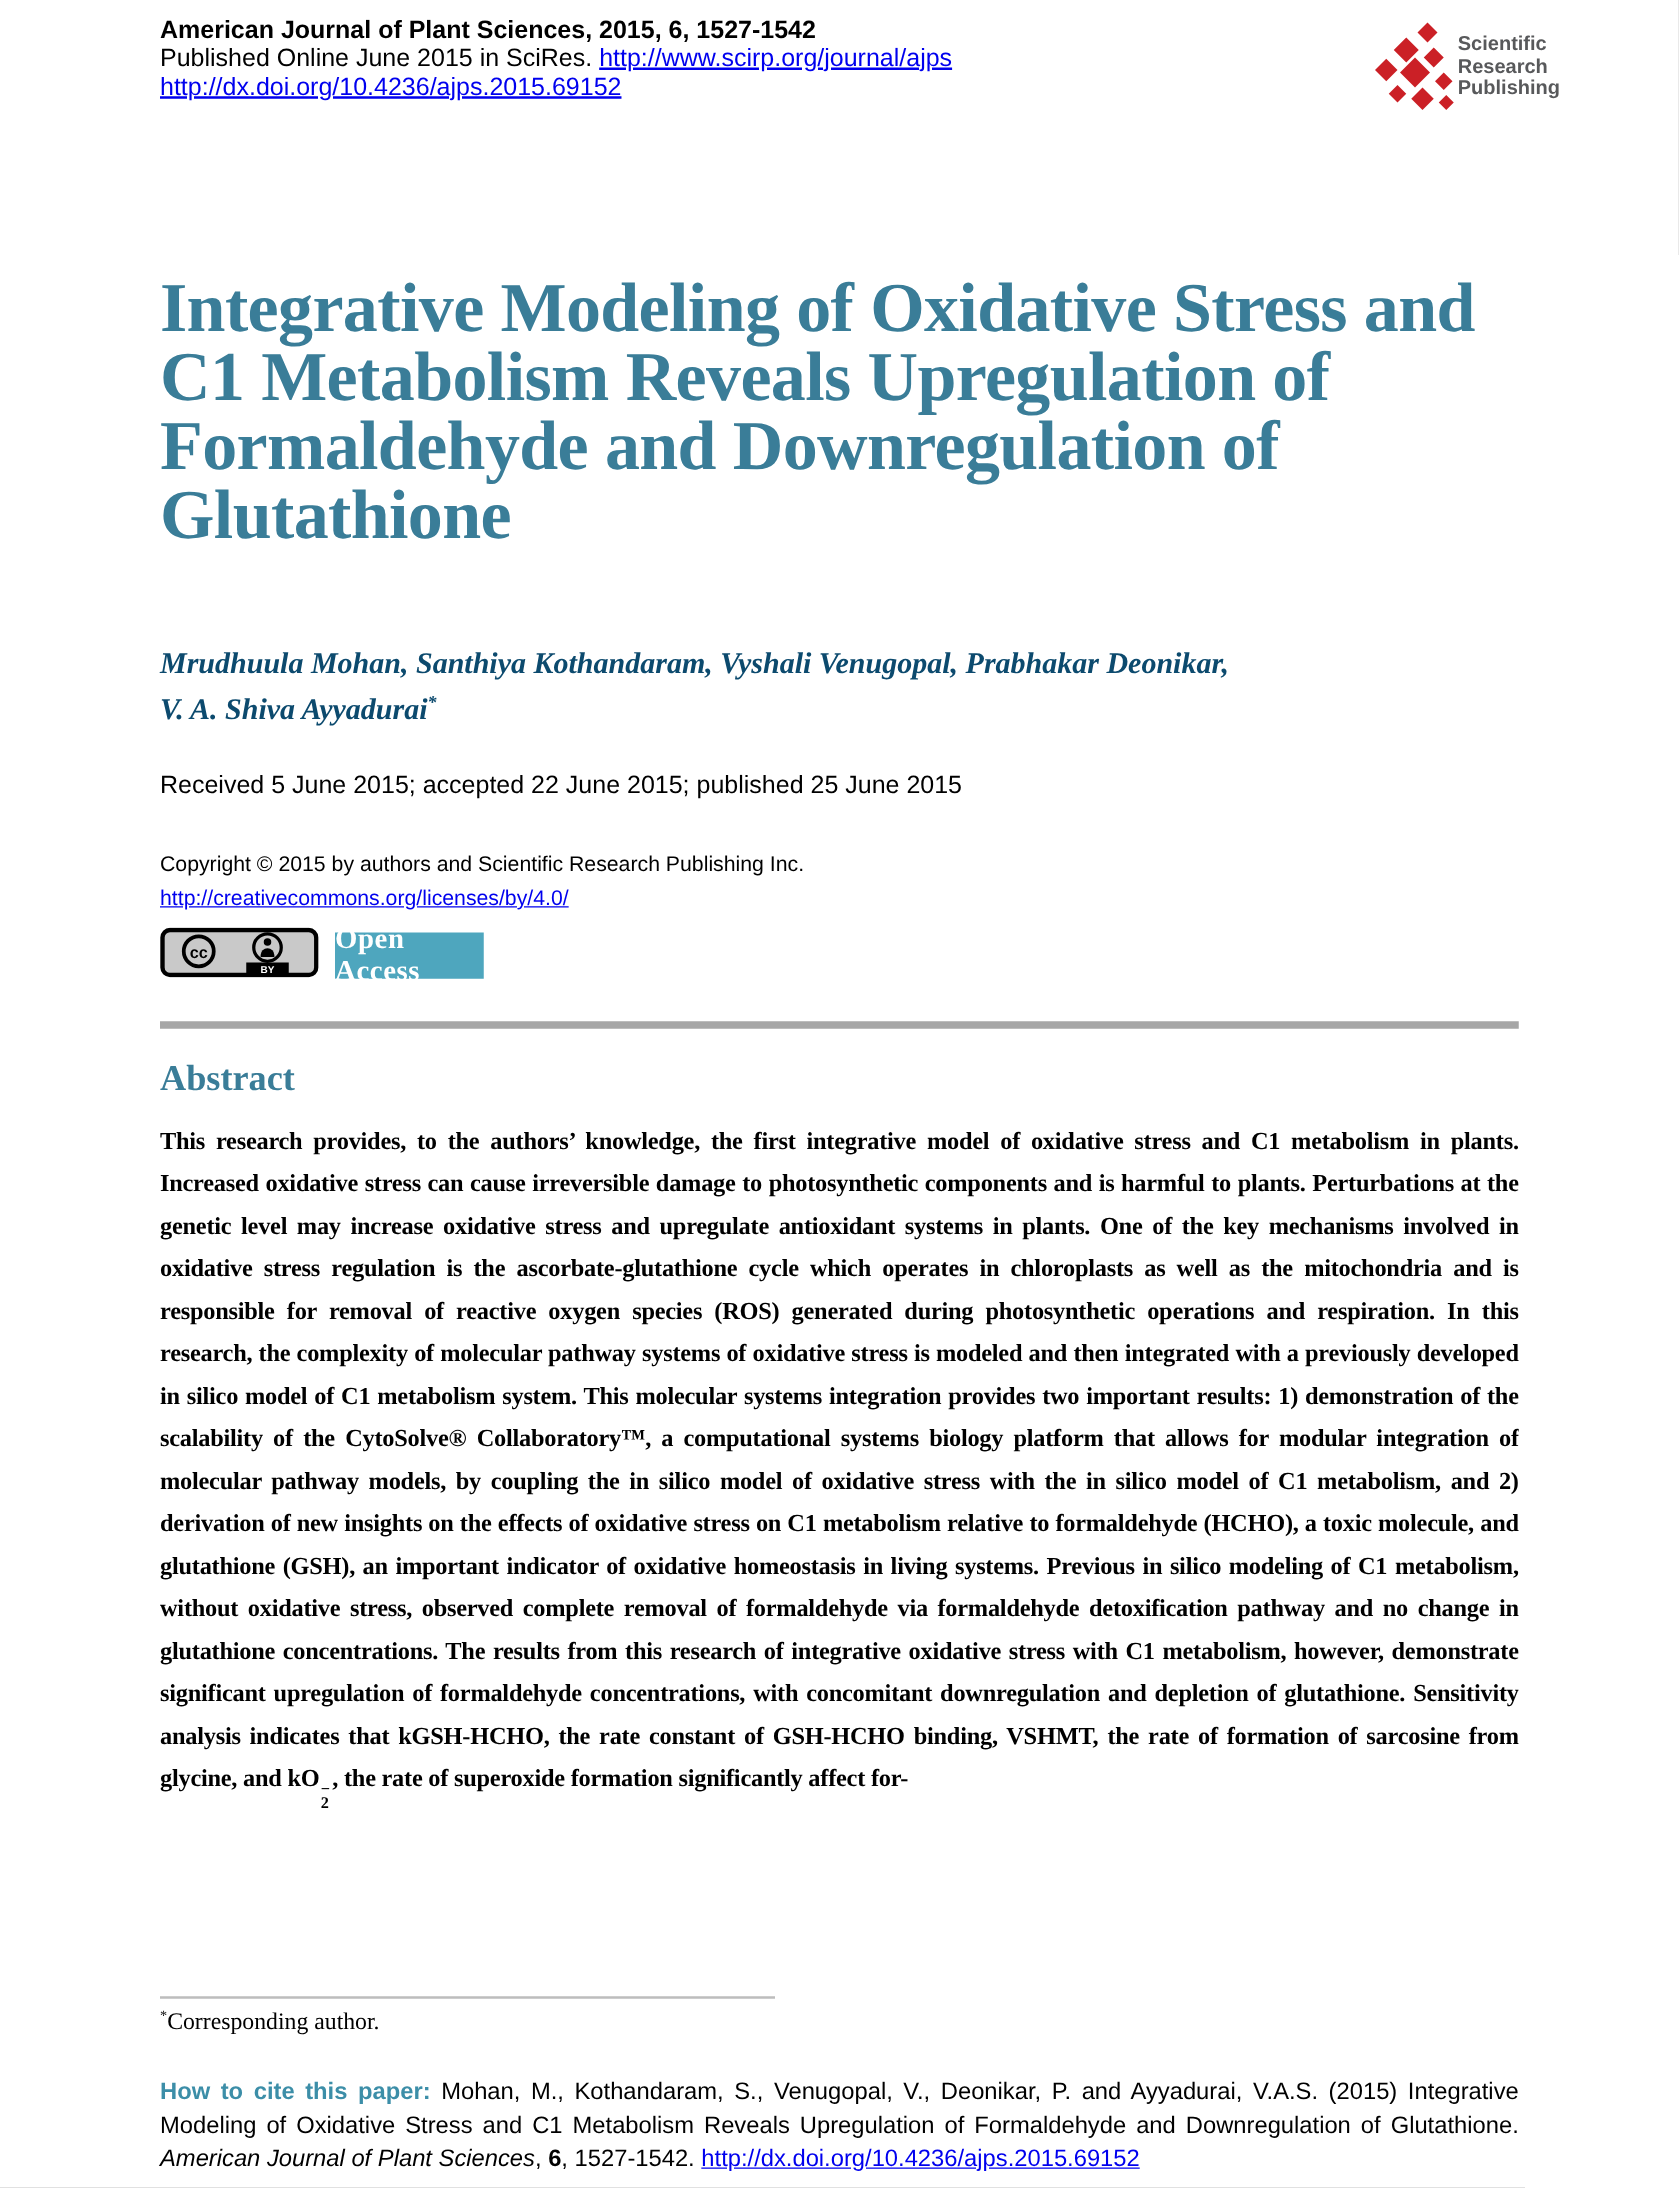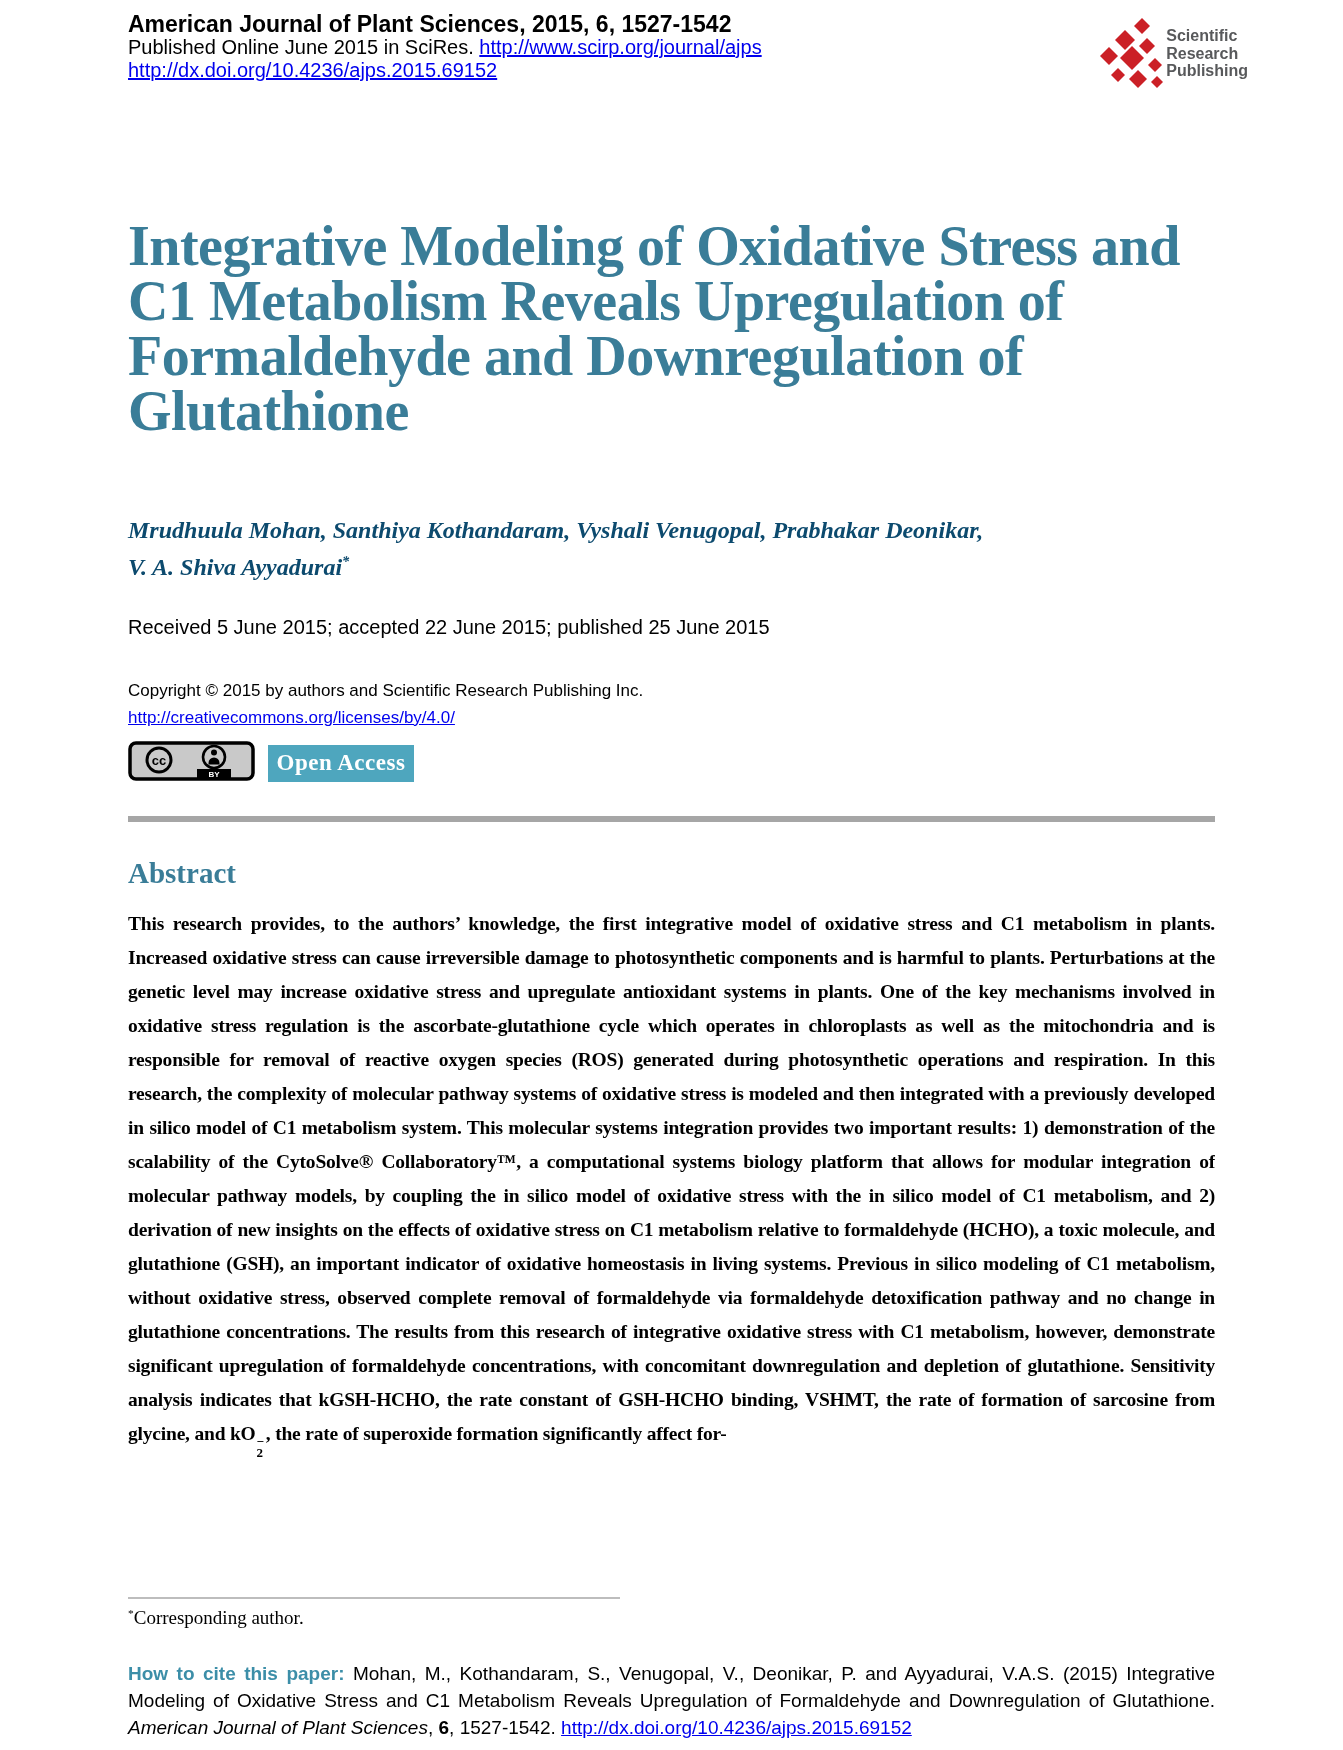--- a/index.html
+++ b/index.html
@@ -10,45 +10,45 @@
   body{background:#888;}
   .page{
     position:relative;width:1343px;height:1750px;background:#ffffff;
     margin:0 auto;overflow:hidden;color:#000;
     font-family:"Liberation Sans",sans-serif;
   }
   .content{padding:0 128px;}
   
   .header{display:flex;justify-content:space-between;align-items:flex-start;padding-top:13px;}
   .head-left{font-size:20px;line-height:23px;}
-  .head-journal{font-weight:bold;font-size:23px;}
+  .head-journal{font-weight:bold;font-size:20px;}
   a.blue{color:var(--link_blue);text-decoration:underline;}
   .logo{display:flex;align-items:flex-start;gap:0;margin-top:4px;margin-right:-33px;}
   .logo-text{font-size:16px;line-height:17.5px;font-weight:bold;color:var(--logo-text,#58595b);padding-top:10px;}
   
   .title{margin-top:124px;font-family:Liberation Serif, serif;font-weight:bold;
          font-size:56px;line-height:55px;color:var(--teal);letter-spacing:-0.5px;}
   
   .authors{margin-top:76px;font-family:"Liberation Serif",serif;font-weight:bold;
            font-size:24px;line-height:31px;color:#0c4a6e;font-style:italic;}
   sup.ast{font-size:60%;vertical-align:super;}
   
   .affil{margin-top:17px;font-size:20px;line-height:28px;}
   .dates{margin-top:33px;font-size:20px;}
   .license{margin-top:38px;font-size:17px;line-height:27px;}
   
   .badges{margin-top:12px;display:flex;align-items:center;gap:13px;height:40px;}
   .cc-badge{display:block;cursor:pointer;}
-  .oa-btn{width:146px;height:37px;background:var(--btn_teal);color:#fff;
+  .oa-btn{width:119px;height:37px;background:var(--btn_teal);color:#fff;
           font-family:"Liberation Serif",serif;font-weight:bold;font-size:23px;
           display:flex;align-items:center;justify-content:center;letter-spacing:0.5px;cursor:pointer;}
   
   .divider{margin-top:33px;height:6px;background:var(--divider_gray);}
   
-  .abs-head{margin-top:35px;font-family:"Liberation Serif",serif;font-weight:bold;
+  .abs-head{margin-top:24px;font-family:"Liberation Serif",serif;font-weight:bold;
             font-size:29px;color:var(--teal);}
   .abs-body{margin-top:17px;font-family:"Liberation Serif",serif;font-weight:bold;
             font-size:19.5px;line-height:34px;text-align:justify;letter-spacing:-0.2px;
             max-height:596px;overflow:hidden;}
   .stack{display:inline-flex;flex-direction:column;vertical-align:-6px;line-height:11px;
          font-size:13px;margin-left:1px;margin-right:2px;}
   
   .footnote{position:absolute;left:128px;top:1597px;width:1087px;}
   .fn-rule{width:492px;height:2px;background:#bdbdbd;}
   .fn-text{margin-top:8px;font-family:"Liberation Serif",serif;font-size:19px;}

